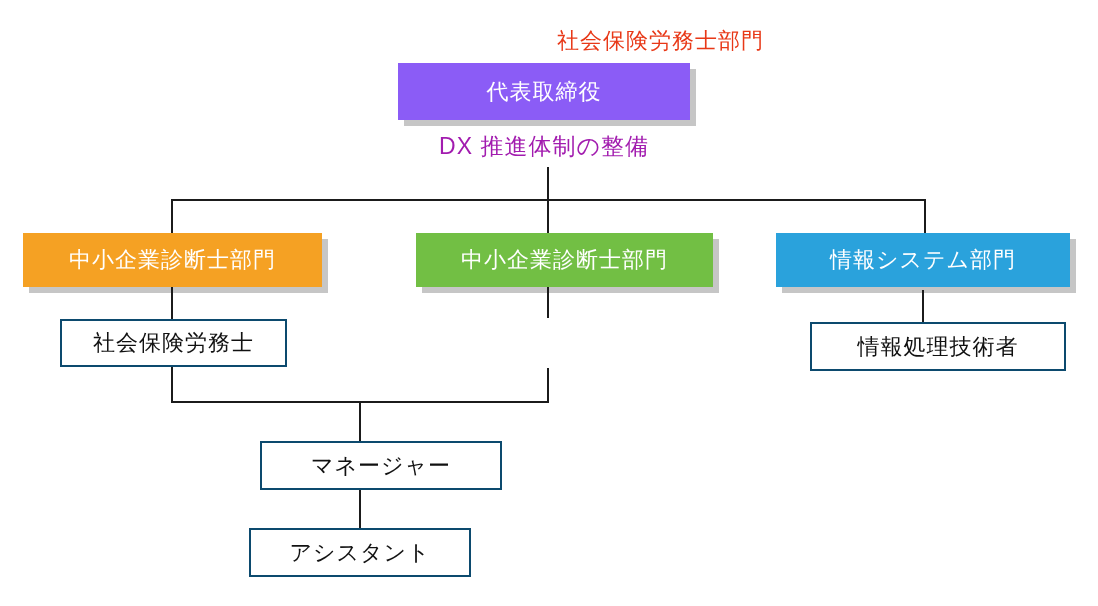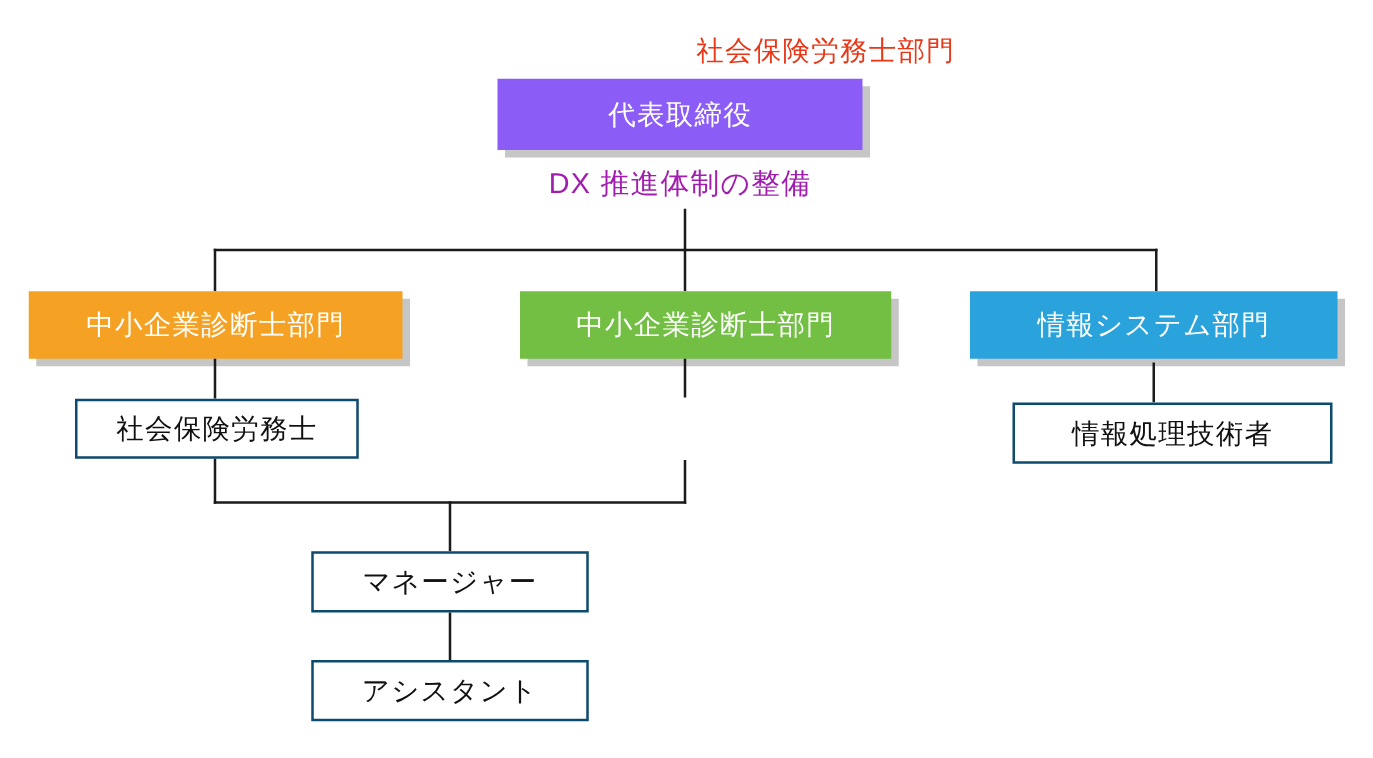--- a/index.html
+++ b/index.html
@@ -74,19 +74,19 @@
   <div class="line" style="left:922px; top:290px; width:2px; height:32px;"></div>
 
   <div class="box plain-box" style="left:60px; top:319px; width:227px; height:48px;">社会保険労務士</div>
   <div class="box plain-box" style="left:810px; top:322px; width:256px; height:49px;">情報処理技術者</div>
 
   <div class="line" style="left:171px; top:367px; width:2px; height:36px;"></div>
   <div class="line" style="left:547px; top:368px; width:2px; height:35px;"></div>
   <div class="line" style="left:171px; top:401px; width:378px; height:2px;"></div>
   <div class="line" style="left:359px; top:401px; width:2px; height:40px;"></div>
 
-  <div class="box plain-box" style="left:249px; top:441px; width:222px; height:49px;">マネージャー</div>
+  <div class="box plain-box" style="left:260px; top:441px; width:242px; height:49px;">マネージャー</div>
 
   <div class="line" style="left:359px; top:490px; width:2px; height:38px;"></div>
 
   <div class="box plain-box" style="left:249px; top:528px; width:222px; height:49px;">アシスタント</div>
 
 </div>
 
 </body></html>

